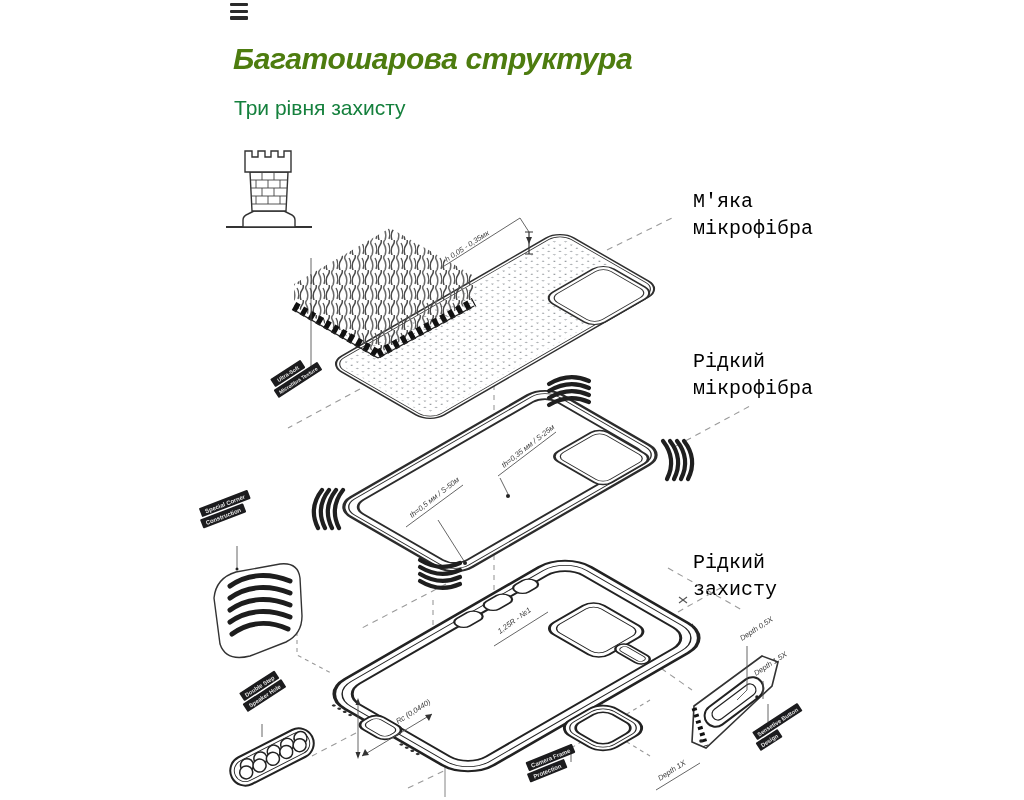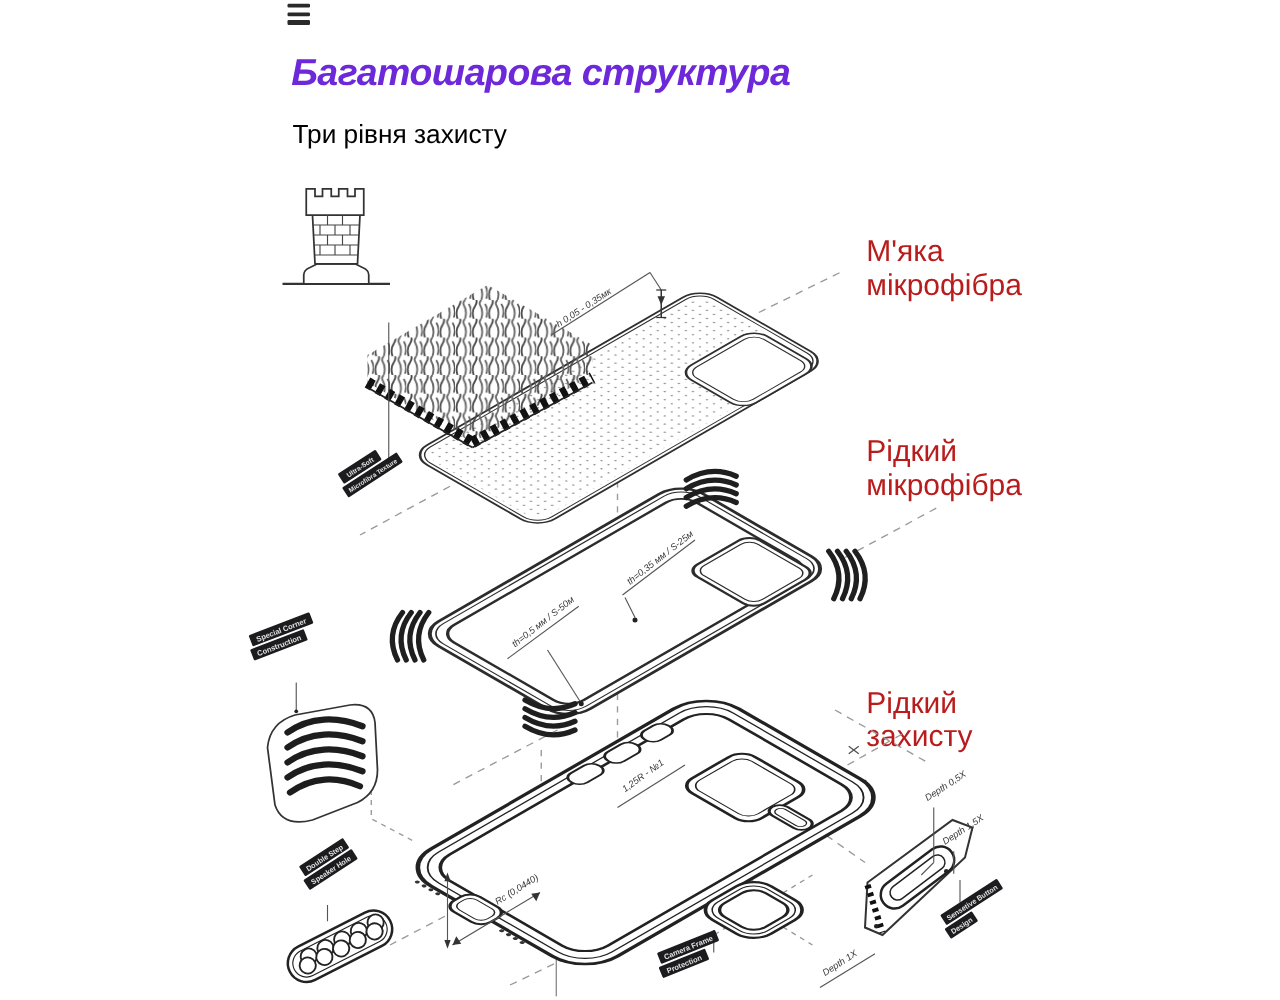--- a/index.html
+++ b/index.html
@@ -1,23 +1,23 @@
 <!DOCTYPE html>
 <html><head>
 <meta charset="utf-8">
 <style>
   html,body{margin:0;padding:0;background:#fff;}
   body{width:1024px;height:800px;position:relative;overflow:hidden;
        font-family:"Liberation Sans",sans-serif;color:#2c2c2e;}
   .menu{position:absolute;left:230px;top:3px;width:18px;height:20px;cursor:pointer;}
   .menu i{display:block;width:18px;height:3.4px;background:#2a2a2a;border-radius:1px;margin-bottom:3.2px;}
   .title{position:absolute;left:233px;top:42px;font-size:30px;font-weight:bold;font-style:italic;
-         letter-spacing:-0.4px;color:#6d28d9;}
-  .subtitle{position:absolute;left:234px;top:92px;font-size:21px;line-height:31px;color:#000000;}
-  .callout{position:absolute;left:693px;font-size:24px;line-height:27px;color:#b91c1c;}
+         letter-spacing:-0.4px;color:#4d7c0f;}
+  .subtitle{position:absolute;left:234px;top:92px;font-size:21px;line-height:31px;color:#15803d;}
+  .callout{position:absolute;left:693px;font-size:20px;line-height:27px;color:#000000;font-family:Liberation Mono, monospace;}
   .co1{top:188px;} .co2{top:348px;} .co3{top:511px;margin-top:38px;}
   svg{position:absolute;left:0;top:0;}
   svg text{font-family:"Liberation Sans",sans-serif;}
   .dim{font-size:7.5px;font-style:italic;fill:#3a3a3a;}
   .tagtx{fill:#e3e3e3;font-weight:bold;}
 </style>
 </head>
 <body>
 
 <div class="menu">

